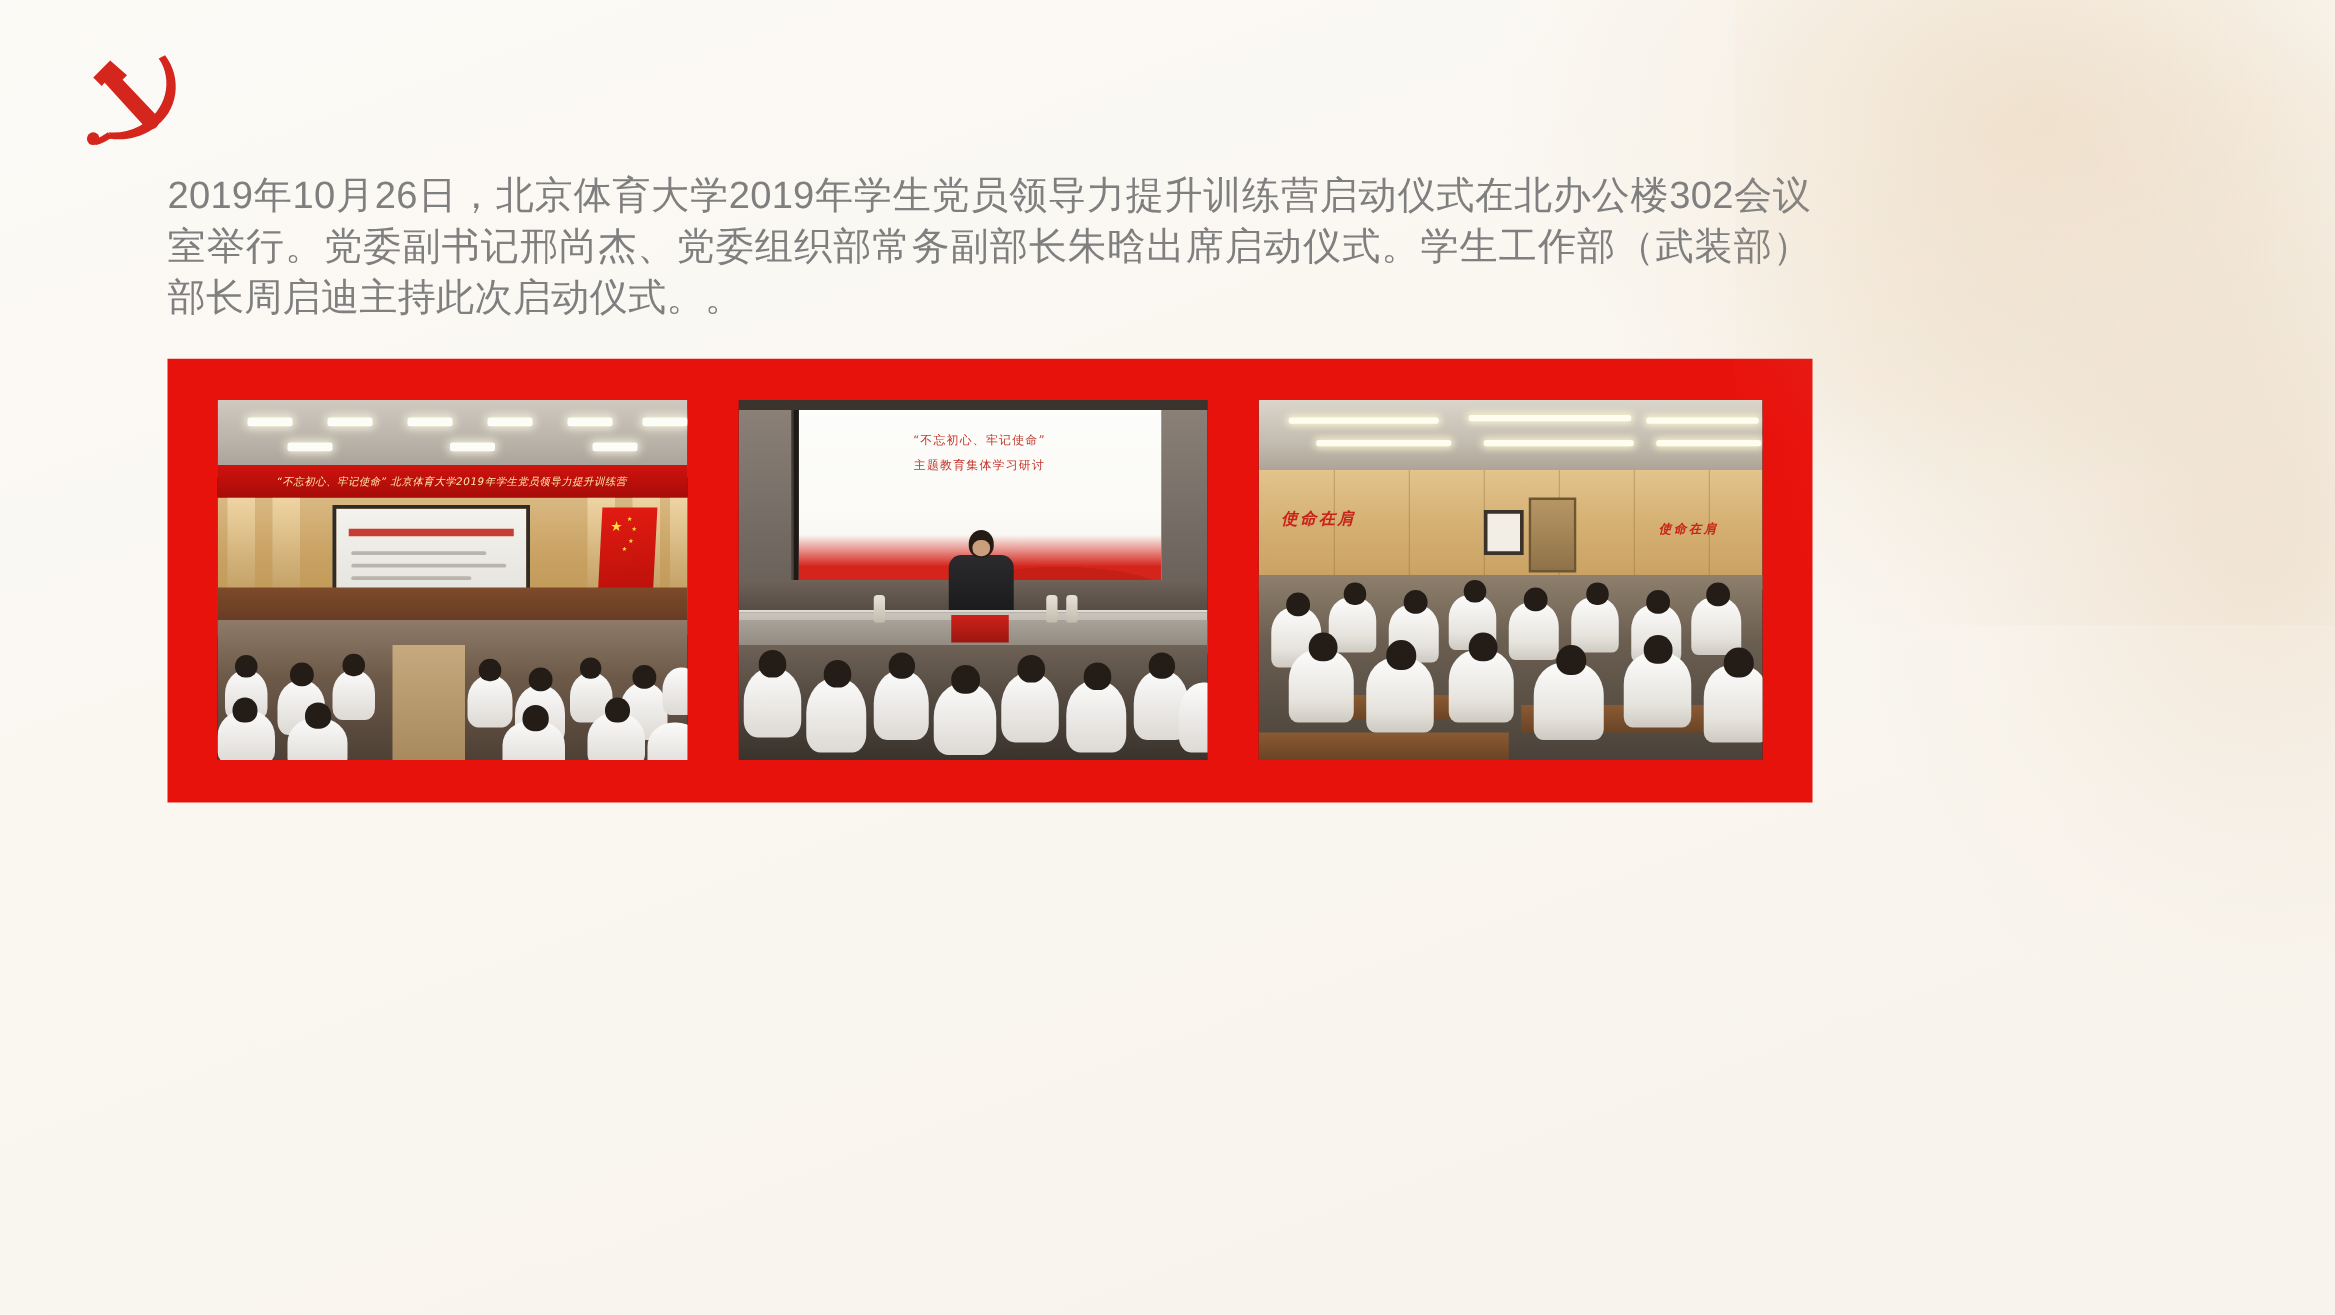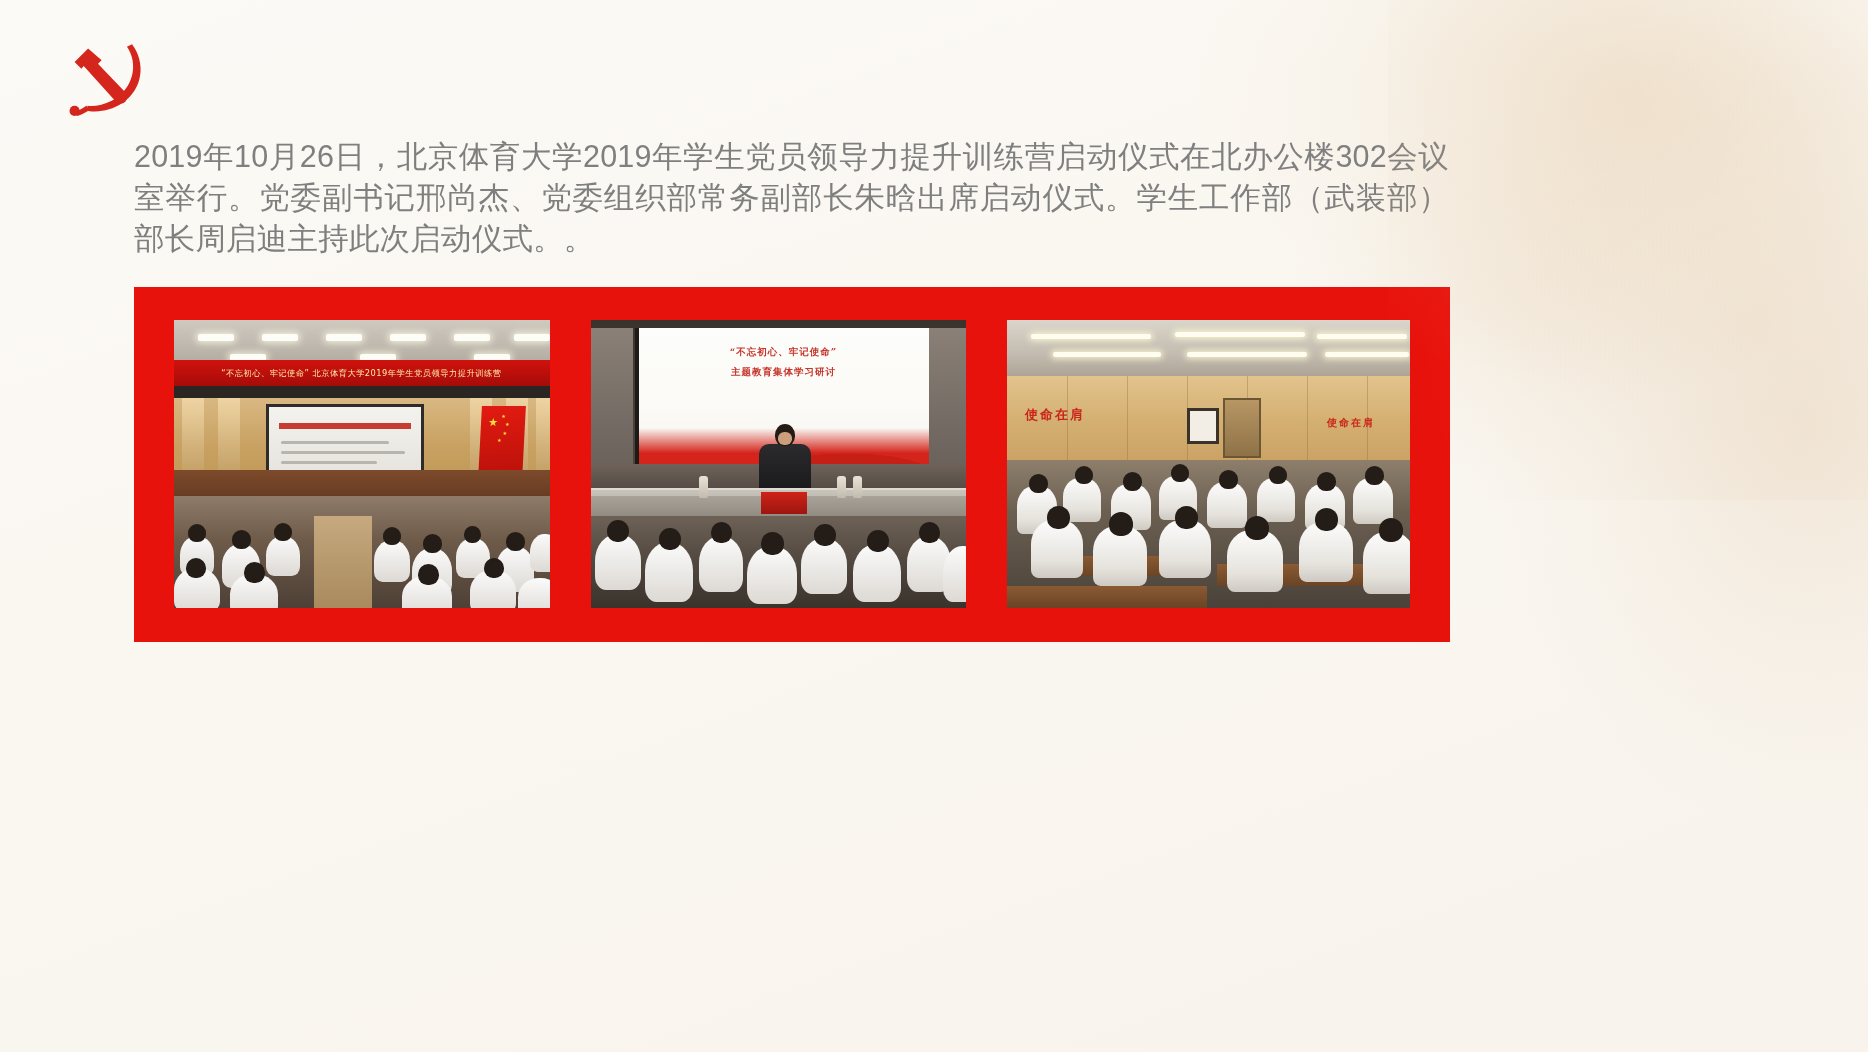--- a/index.html
+++ b/index.html
@@ -104,35 +104,35 @@
     display: flex;
     gap: 41px;
   }
   .photo {
     position: relative;
     overflow: hidden;
     background: #2c2622;
   }
   .photo.p1 { width: 384px; }
   .photo.p2 { width: 384px; }
-  .photo.p3 { width: 412px; }
+  .photo.p3 { width: 412px; font-style: italic; }
 
   
   .p1 .ceiling {
     position: absolute; left: 0; top: 0; width: 100%; height: 62px;
     background: linear-gradient(180deg,#cfc9c0 0%, #b9b2a8 55%, #a49c92 100%);
   }
   .p1 .ceiling .light {
     position: absolute; top: 14px; height: 7px; width: 36px;
     background: #fdfdf7; border-radius: 2px; box-shadow: 0 0 7px 2px rgba(255,255,230,0.75);
   }
   .p1 .banner {
-    position: absolute; left: 0; top: 40px; width: 100%; height: 26px;
+    position: absolute; left: 0; top: 52px; width: 100%; height: 26px;
     background: linear-gradient(180deg,#d0120d,#a60c09);
-    display: flex; align-items: center; justify-content: center;
+    display: flex; align-items: center; justify-content: center; font-style: italic;
   }
   .p1 .banner span {
     color: #ffe9a8; font-size: 9px; letter-spacing: .5px; white-space: nowrap;
     font-family: "DejaVu Sans", sans-serif; transform: scale(0.92);
   }
   .p1 .wall {
     position: absolute; left: 0; top: 78px; width: 100%; height: 110px;
     background: linear-gradient(180deg,#d9b882 0%, #c9a263 42%, #b8924f 100%);
   }
   .p1 .wallpanel {
@@ -182,21 +182,20 @@
 
   
   .p2 .bg {
     position:absolute; inset:0;
     background: linear-gradient(180deg,#3a332d 0%, #4a423a 40%, #5a5047 100%);
   }
   .p2 .proj {
     position: absolute; left: 44px; top: 8px; width: 290px; height: 136px;
     background: linear-gradient(180deg,#fdfdfb 0%, #fbfaf6 60%, #f6f4ef 100%);
     border-left: 4px solid #1d1a17;
-    font-weight: bold;
   }
   .p2 .proj .t1, .p2 .proj .t2 {
     position: absolute; left: 0; right: 0; text-align: center;
     color: #c5332a; font-size: 9.5px; letter-spacing: 1px;
     font-family: "DejaVu Serif", serif;
   }
   .p2 .proj .t1 { top: 18px; }
   .p2 .proj .t2 { top: 38px; }
   .p2 .proj .redwave {
     position: absolute; left: 0; right: 0; bottom: 0; height: 36px;

